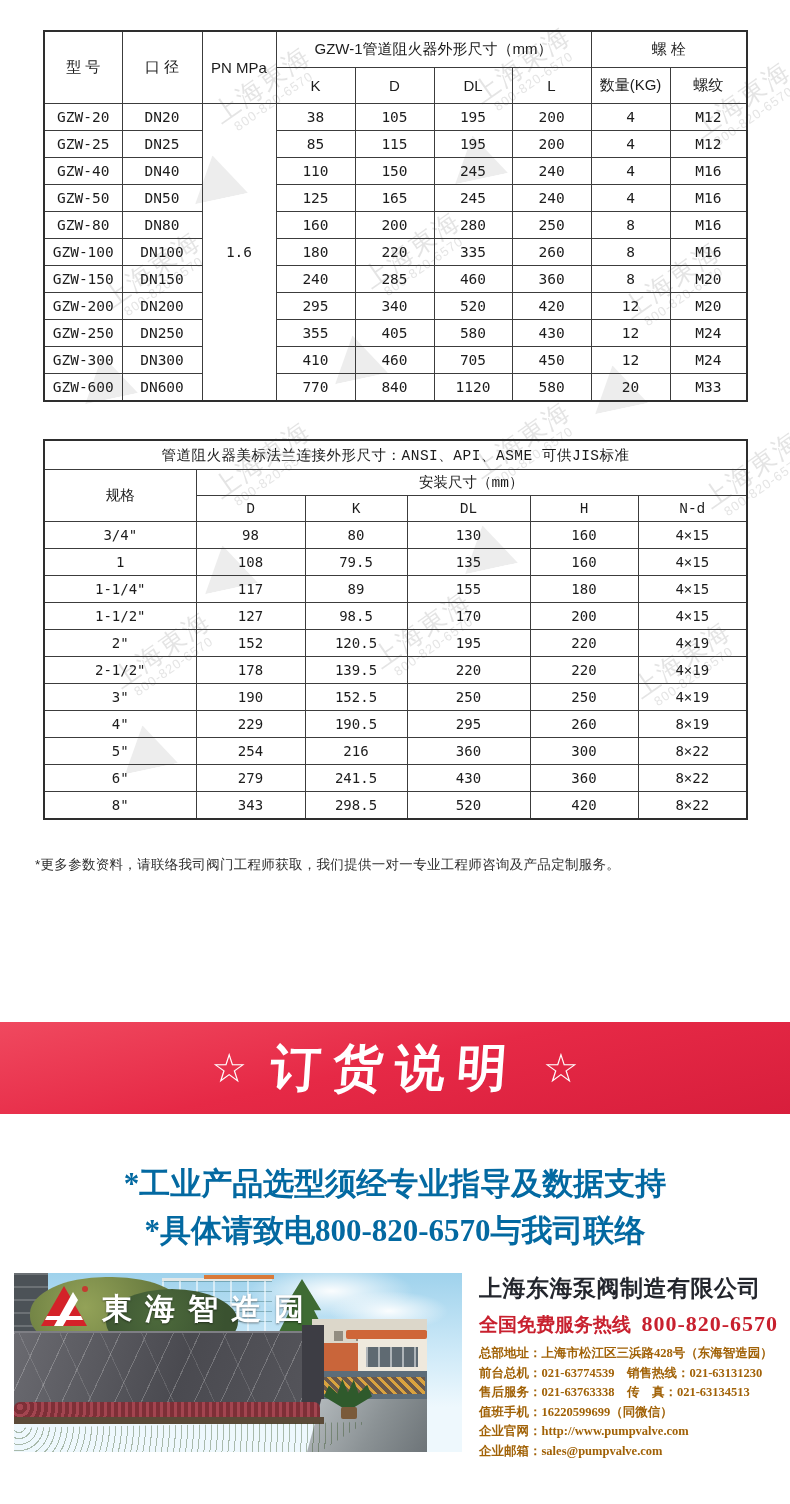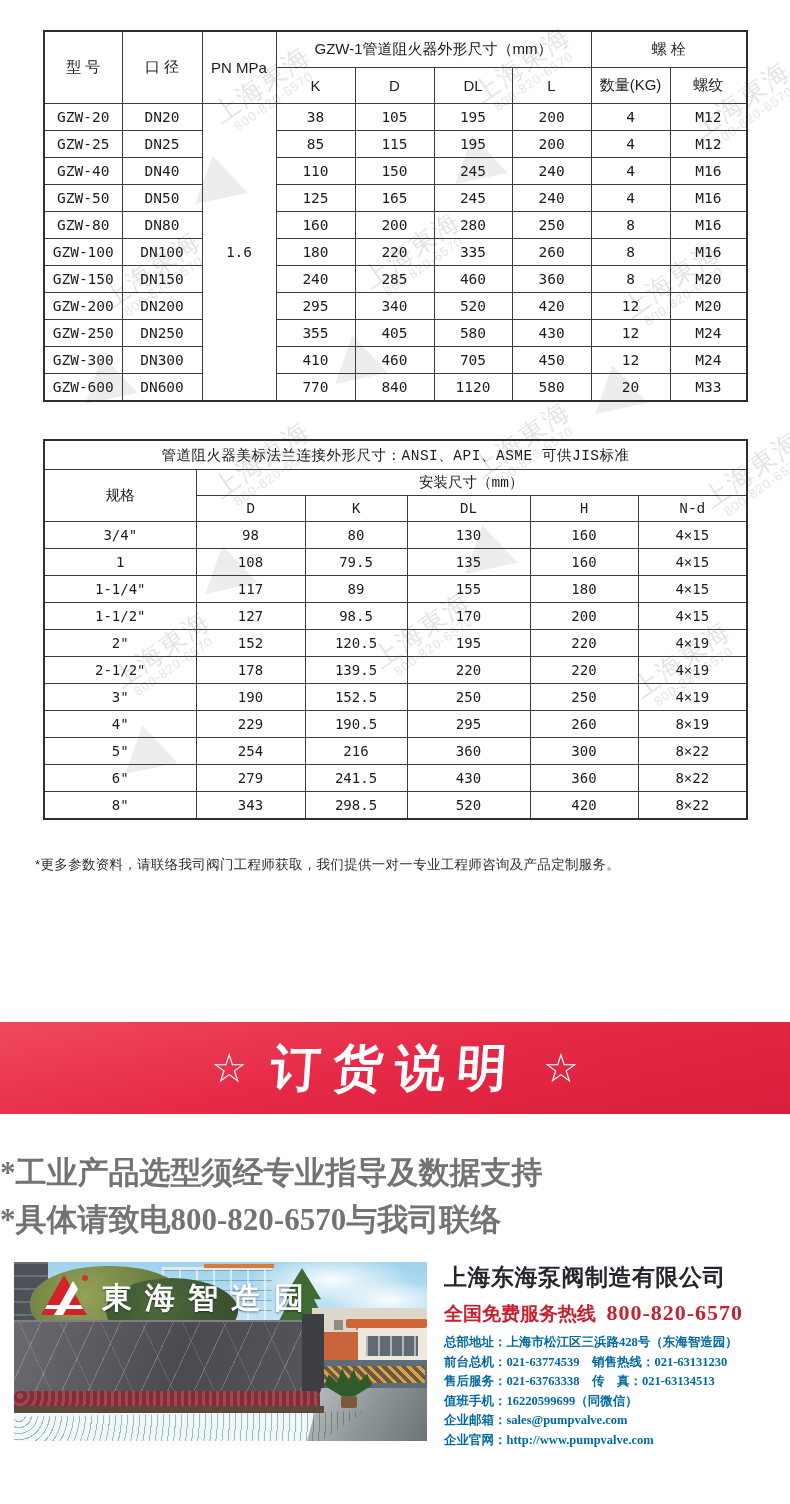--- a/index.html
+++ b/index.html
@@ -30,26 +30,26 @@
   
   .note{margin:36px 0 0 35px;font-size:13.5px;color:#2e2e2e;letter-spacing:.3px;position:relative;z-index:1;}
   
   .banner{margin-top:148px;width:790px;height:92px;
     background:linear-gradient(168deg,#f0495f 0%,#e62946 48%,#d81e3c 100%);
     display:flex;align-items:center;justify-content:center;gap:24px;position:relative;z-index:1;}
   .banner-star{color:#fff;font-size:40px;line-height:1;}
   .banner-title{color:#fff;font-size:50px;font-weight:bold;letter-spacing:12px;
     transform:skewX(-4deg);line-height:1;}
   
-  .notice{margin-top:35px;color:#737373;
+  .notice{margin-top:46px;text-align:center;color:#0369a1;
     font-family:"Liberation Serif",serif;font-weight:bold;font-size:31px;line-height:47px;}
   .notice p{margin:0;}
   
   .footer{display:flex;margin:19px 0 0 14px;gap:17px;align-items:flex-start;}
-  .photo{position:relative;width:413px;height:179px;overflow:hidden;flex:none;background:#6d28d9;text-decoration:underline;}
+  .photo{position:relative;width:448px;height:179px;overflow:hidden;flex:none;background:#6d28d9;text-decoration:underline;}
   .ph{position:absolute;}
   .ph-sky{inset:0;background:linear-gradient(180deg,#9fd2ec 0%,#cfeaf8 45%,#eef8fd 75%);}
   .ph-cloud{background:radial-gradient(ellipse at center,rgba(255,255,255,.95),rgba(255,255,255,0) 70%);}
   .ph-bldg-left{left:0;top:0;width:34px;height:112px;background:#4c5257;
     background-image:repeating-linear-gradient(180deg,rgba(255,255,255,.18) 0 2px,transparent 2px 13px);}
   .ph-tree-a{left:16px;top:4px;width:158px;height:76px;border-radius:48%;
     background:radial-gradient(circle at 35% 40%,#93a258 0%,#6d7f42 60%,#55673a 100%);}
   .ph-tree-b{left:92px;top:16px;width:132px;height:66px;border-radius:50%;
     background:radial-gradient(circle at 40% 40%,#4d6a3c,#3a5230 75%);}
   .ph-glass{left:148px;top:5px;width:110px;height:68px;
@@ -99,21 +99,21 @@
   .ph-pot{left:327px;top:134px;width:16px;height:12px;background:#7a5a3a;border-radius:2px;z-index:3;}
   .contact{width:340px;}
   .company-cn{font-size:23px;font-weight:bold;color:#23262d;letter-spacing:.5px;white-space:nowrap;}
   .company-en{font-size:13px;font-weight:bold;font-family:"Liberation Serif",serif;color:#15151a;
     margin-top:2px;white-space:nowrap;}
   .hotline{margin-top:7px;color:#c8202e;font-weight:bold;white-space:nowrap;}
   .hotline-label{font-size:19px;}
   .hotline-number{font-size:22px;font-family:"Liberation Serif",serif;letter-spacing:1px;margin-left:6px;}
   .contact-lines{margin-top:6px;}
   .contact-line{font-size:12.5px;font-weight:bold;font-family:"Liberation Serif",serif;
-    color:#0369a1;line-height:19.5px;white-space:nowrap;}
+    color:#a16207;line-height:19.5px;white-space:nowrap;}
 </style>
 </head>
 <body>
 
 <div class="page">
 
   <div class="wm-layer" id="wm-layer">
       <div class="wm-text" style="left: 210px; top: 45px;">
         <div class="wm-l1">上海東海</div>
         <div class="wm-l2">800-820-6570</div>
@@ -487,19 +487,19 @@
       <div class="company-cn">上海东海泵阀制造有限公司</div>
       <div class="hotline">
         <span class="hotline-label">全国免费服务热线</span>
         <span class="hotline-number">800-820-6570</span>
       </div>
       <div class="contact-lines" id="contact-lines">
           <div class="contact-line">总部地址：上海市松江区三浜路428号（东海智造园）</div>
           <div class="contact-line">前台总机：021-63774539　销售热线：021-63131230</div>
           <div class="contact-line">售后服务：021-63763338　传　真：021-63134513</div>
           <div class="contact-line">值班手机：16220599699（同微信）</div>
+          <div class="contact-line">企业官网：http://www.pumpvalve.com</div>
           <div class="contact-line">企业邮箱：sales@pumpvalve.com</div>
-          <div class="contact-line">企业官网：http://www.pumpvalve.com</div>
         </div>
     </div>
 
   </div>
 </div>
 
 </body></html>

